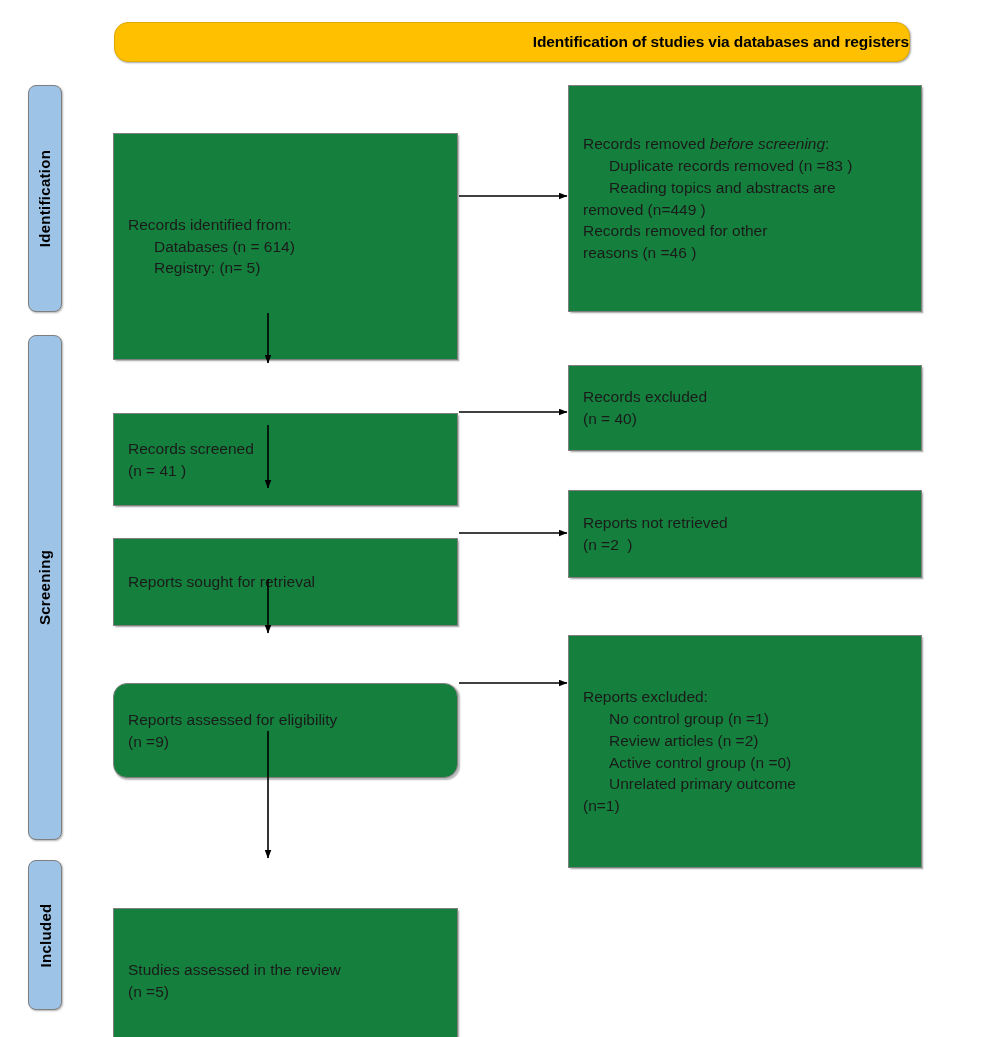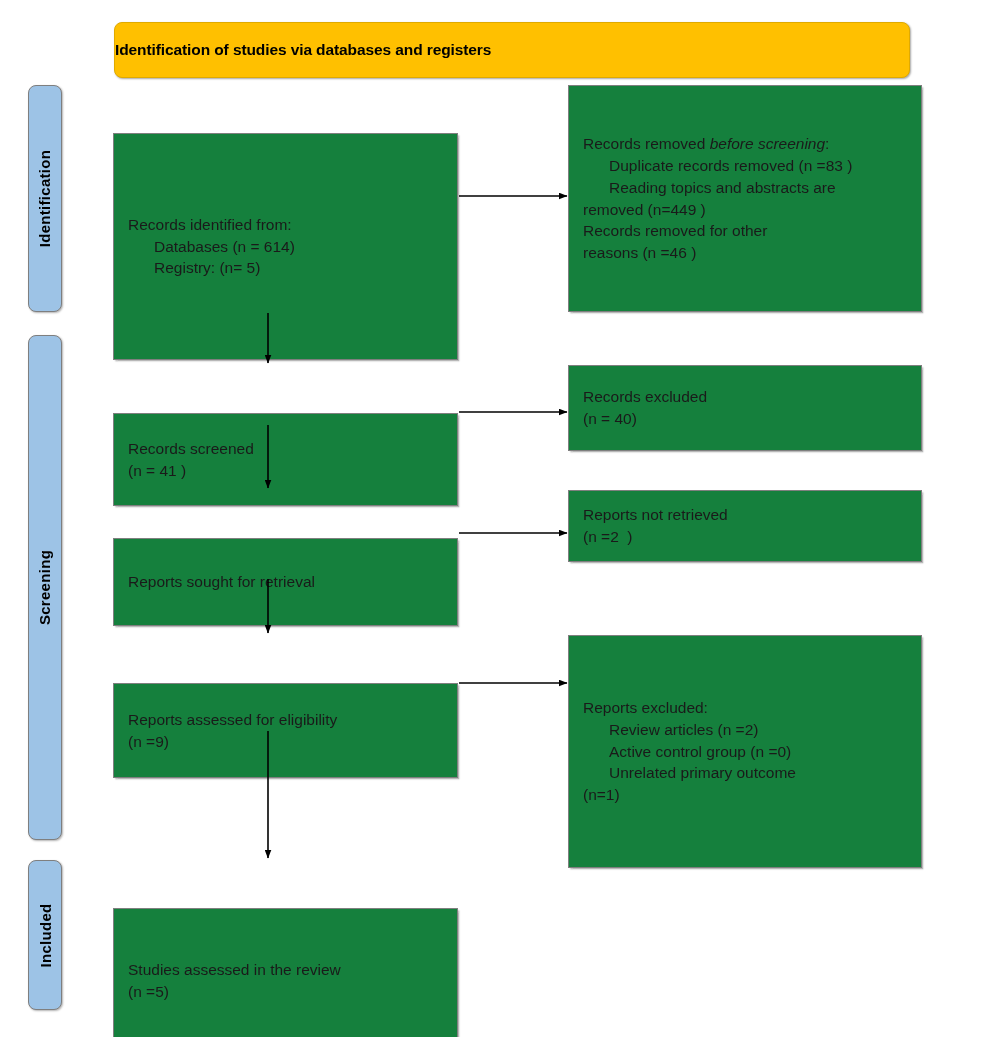--- a/index.html
+++ b/index.html
@@ -19,28 +19,28 @@
     background: #ffffff;
     overflow: hidden;
   }
 
   
   .banner {
     position: absolute;
     left: 114px;
     top: 22px;
     width: 796px;
-    height: 56px;
+    height: 40px;
     background: #ffc000;
     border: 1px solid #e0aa00;
-    border-radius: 8px;
+    border-radius: 14px;
     box-shadow: 1px 1px 2px rgba(0,0,0,0.35);
     display: flex;
     align-items: center;
-    justify-content: flex-start;
+    justify-content: flex-end;
     box-sizing: border-box;
   }
   .banner-text {
     font-size: 15.5px;
     font-weight: bold;
     letter-spacing: -0.1px;
     color: #000000;
     text-align: center;
     white-space: nowrap;
   }
@@ -97,22 +97,22 @@
   
   .col-left  { left: 113px; width: 345px; margin-top: 48px; }
   
   .col-right { left: 568px; width: 354px; }
 
   #box-identified      { top: 85px;  height: 227px; }
   #box-removed-before  { top: 85px;  height: 227px; }
   #box-screened        { top: 365px; height: 93px;  }
   #box-records-excl    { top: 365px; height: 86px;  }
   #box-sought          { top: 490px; height: 88px;  }
-  #box-not-retrieved   { top: 490px; height: 72px;  }
-  #box-assessed        { top: 635px; height: 95px;  }
+  #box-not-retrieved   { top: 490px; height: 88px;  }
+  #box-assessed        { top: 635px; height: 95px; border-radius: 14px;  }
   #box-reports-excl    { top: 635px; height: 233px; }
   #box-included        { top: 860px; height: 145px; }
 
   
   #connectors {
     position: absolute;
     left: 0;
     top: 0;
     width: 986px;
     height: 1037px;
@@ -187,20 +187,21 @@
   <div class="box col-left" id="box-assessed">
     <div class="box-body">
       <div class="line">Reports assessed for eligibility</div>
       <div class="line">(n =9)</div>
     </div>
   </div>
 
   <div class="box col-right" id="box-reports-excl">
     <div class="box-body">
       <div class="line">Reports excluded:</div>
+      <div class="line indent">No control group (n =1)</div>
       <div class="line indent">Review articles (n =2)</div>
       <div class="line indent">Active control group (n =0)</div>
       <div class="line indent">Unrelated primary outcome</div>
       <div class="line">(n=1)</div>
     </div>
   </div>
 
   <div class="box col-left" id="box-included">
     <div class="box-body">
       <div class="line">Studies assessed in the review</div>

